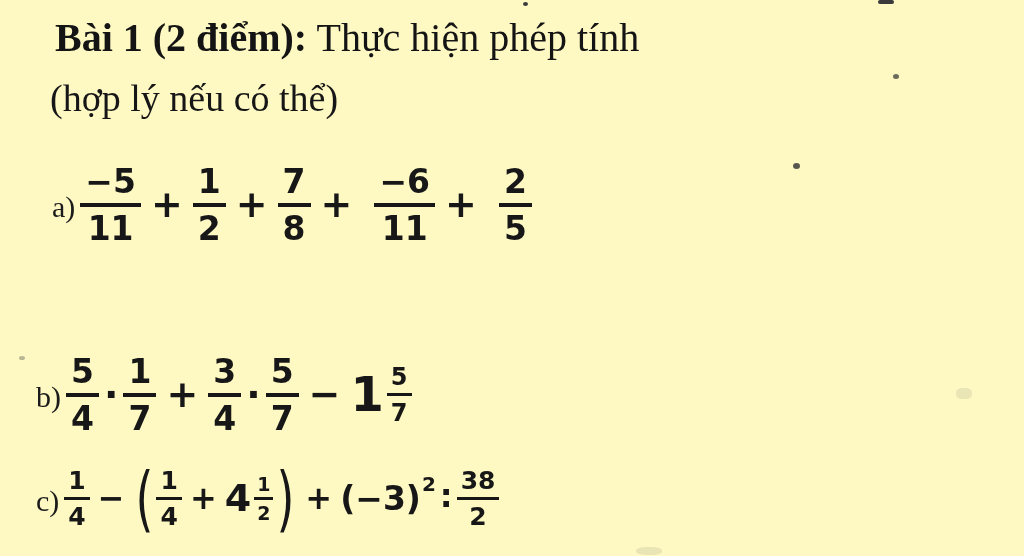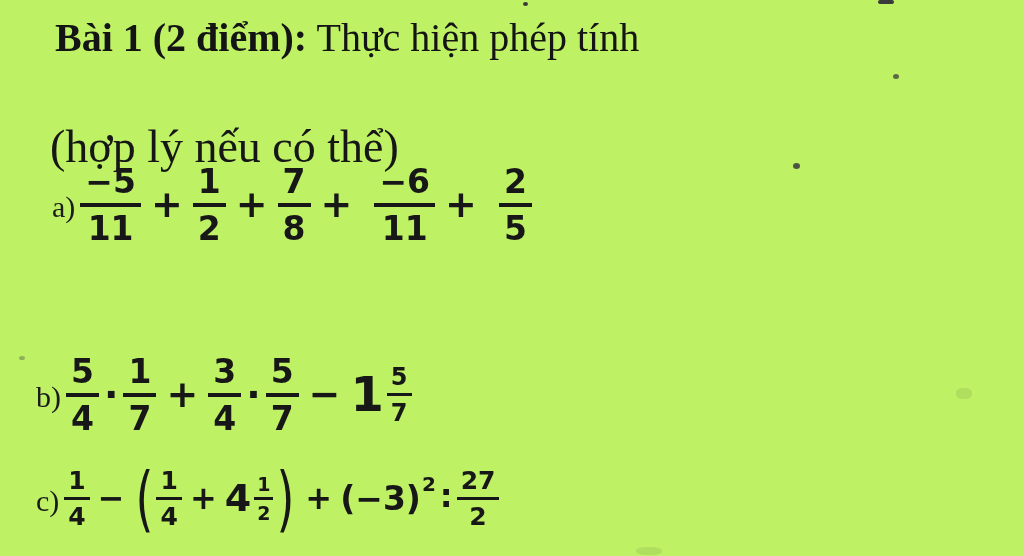--- a/index.html
+++ b/index.html
@@ -5,35 +5,35 @@
   html,body{margin:0;padding:0;}
   body{
     width:1024px;height:556px;
     background:#ffffff;
     overflow:hidden;
     position:relative;
     font-family:"Liberation Serif", serif;
   }
   .page{
     position:absolute;inset:0;
-    background:#bef264;
+    background:#fef9c3;
     color:#1b1b1b;
     filter:blur(0.35px);
     text-decoration:underline;
   }
   
   .title{
     position:absolute;left:55px;top:16px;
     font-size:40px;line-height:1.1;color:#141414;
     white-space:pre;
   }
   .title .b{font-weight:700;}
   .subtitle{
     position:absolute;left:50px;top:76px;
-    font-size:46px;color:#161616;margin-top:44px;
+    font-size:38px;color:#161616;
   }
   
   .mline{
     position:absolute;
     display:flex;align-items:center;
     font-family:"DejaVu Sans", sans-serif;
     font-weight:700;color:#171717;
   }
   #line-a{left:52px;top:158px;height:92px;}
   #line-b{left:36px;top:350px;height:88px;}
@@ -170,21 +170,21 @@
           <span class="num">1</span>
           <span class="den">2</span>
         </span>
       </span>
       <span class="paren">)</span>
       <span class="op">+</span>
       <span class="mtext">(−3)</span>
       <span class="sup">2</span>
       <span class="op tight">:</span>
       <span class="frac">
-        <span class="num">27</span>
+        <span class="num">38</span>
         <span class="den">2</span>
       </span>
     </div>
 
   <div class="speck s1"></div>
   <div class="speck s2"></div>
   <div class="speck s3"></div>
   <div class="speck s4"></div>
   <div class="speck s5"></div>
   <div class="speck s6"></div>

